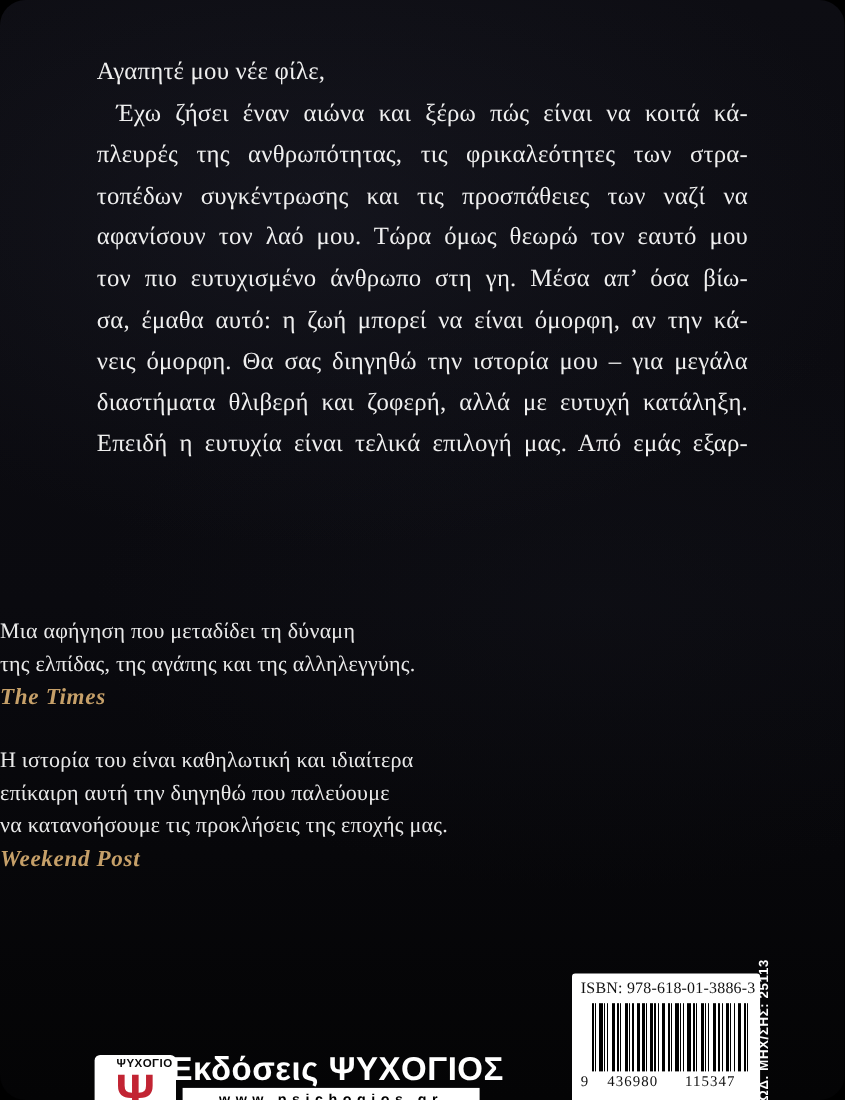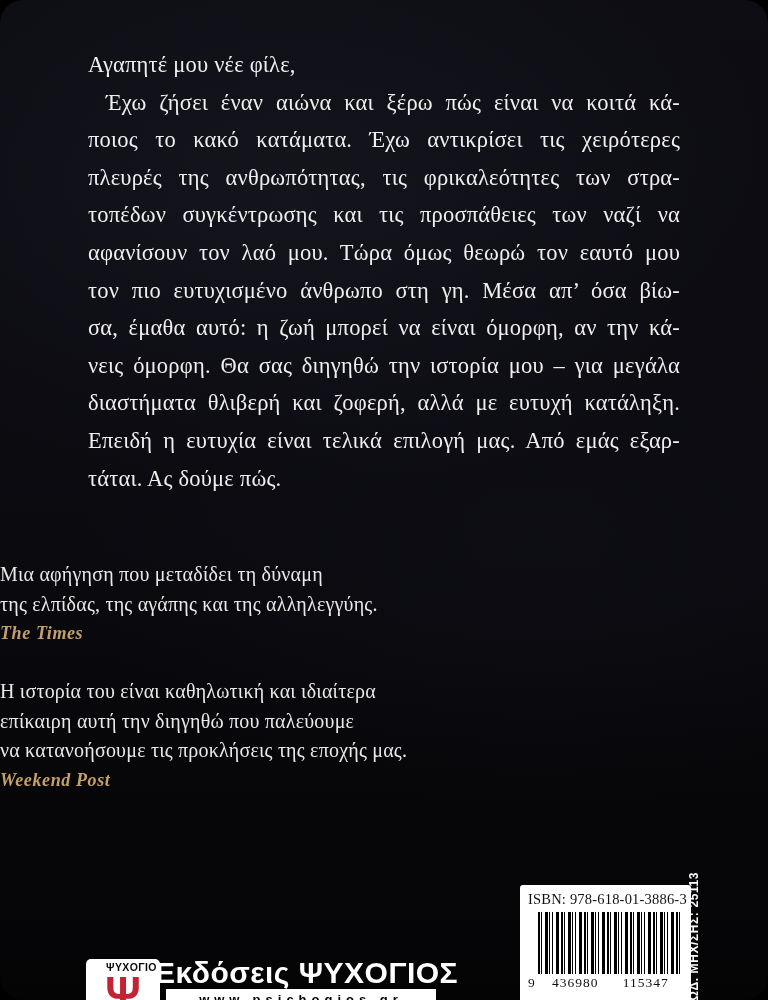--- a/index.html
+++ b/index.html
@@ -23,21 +23,21 @@
   .letter .just{text-align:justify;text-align-last:justify;}
   .letter .indent{text-indent:18px;}
   
   .review{
     position:absolute;left:0;width:768px;text-align:left;
     color:#e9e9e9;font-size:20px;line-height:29.5px;letter-spacing:.2px;
   }
   .review-1{top:560px;}
   .review-2{top:677px;}
   .review .source{
-    color:#c6a069;font-weight:bold;font-style:italic;font-size:18px;
+    color:#c6a069;font-weight:bold;font-style:italic;font-size:21px;
     letter-spacing:.6px;
   }
   
   .barcode-box{
     position:absolute;left:520px;top:885px;width:171px;height:130px;
     background:#fff;border-radius:3px;box-sizing:border-box;
     padding:6px 8px 0 8px;color:#111;
   }
   .isbn{font-size:14.5px;text-align:center;letter-spacing:.2px;white-space:nowrap;}
   .bars{
@@ -90,30 +90,28 @@
   }
 </style>
 </head>
 <body>
 
 <div id="page">
 
   <div class="letter">
     <div class="line">Αγαπητέ μου νέε φίλε,</div>
     <div class="line just indent">Έχω ζήσει έναν αιώνα και ξέρω πώς είναι να κοιτά κά-</div>
-    <div class="line just">ποιος το κακό κατάματα. Έχω αντικρίσει τις χειρότερες</div>
     <div class="line just">πλευρές της ανθρωπότητας, τις φρικαλεότητες των στρα-</div>
     <div class="line just">τοπέδων συγκέντρωσης και τις προσπάθειες των ναζί να</div>
     <div class="line just">αφανίσουν τον λαό μου. Τώρα όμως θεωρώ τον εαυτό μου</div>
     <div class="line just">τον πιο ευτυχισμένο άνθρωπο στη γη. Μέσα απ’ όσα βίω-</div>
     <div class="line just">σα, έμαθα αυτό: η ζωή μπορεί να είναι όμορφη, αν την κά-</div>
     <div class="line just">νεις όμορφη. Θα σας διηγηθώ την ιστορία μου – για μεγάλα</div>
     <div class="line just">διαστήματα θλιβερή και ζοφερή, αλλά με ευτυχή κατάληξη.</div>
     <div class="line just">Επειδή η ευτυχία είναι τελικά επιλογή μας. Από εμάς εξαρ-</div>
-    <div class="line">τάται. Ας δούμε πώς.</div>
   </div>
 
   <div class="review review-1">
     <div>Μια αφήγηση που μεταδίδει τη δύναμη</div>
     <div>της ελπίδας, της αγάπης και της αλληλεγγύης.</div>
     <div class="source">The Times</div>
   </div>
 
   <div class="review review-2">
     <div>Η ιστορία του είναι καθηλωτική και ιδιαίτερα</div>

